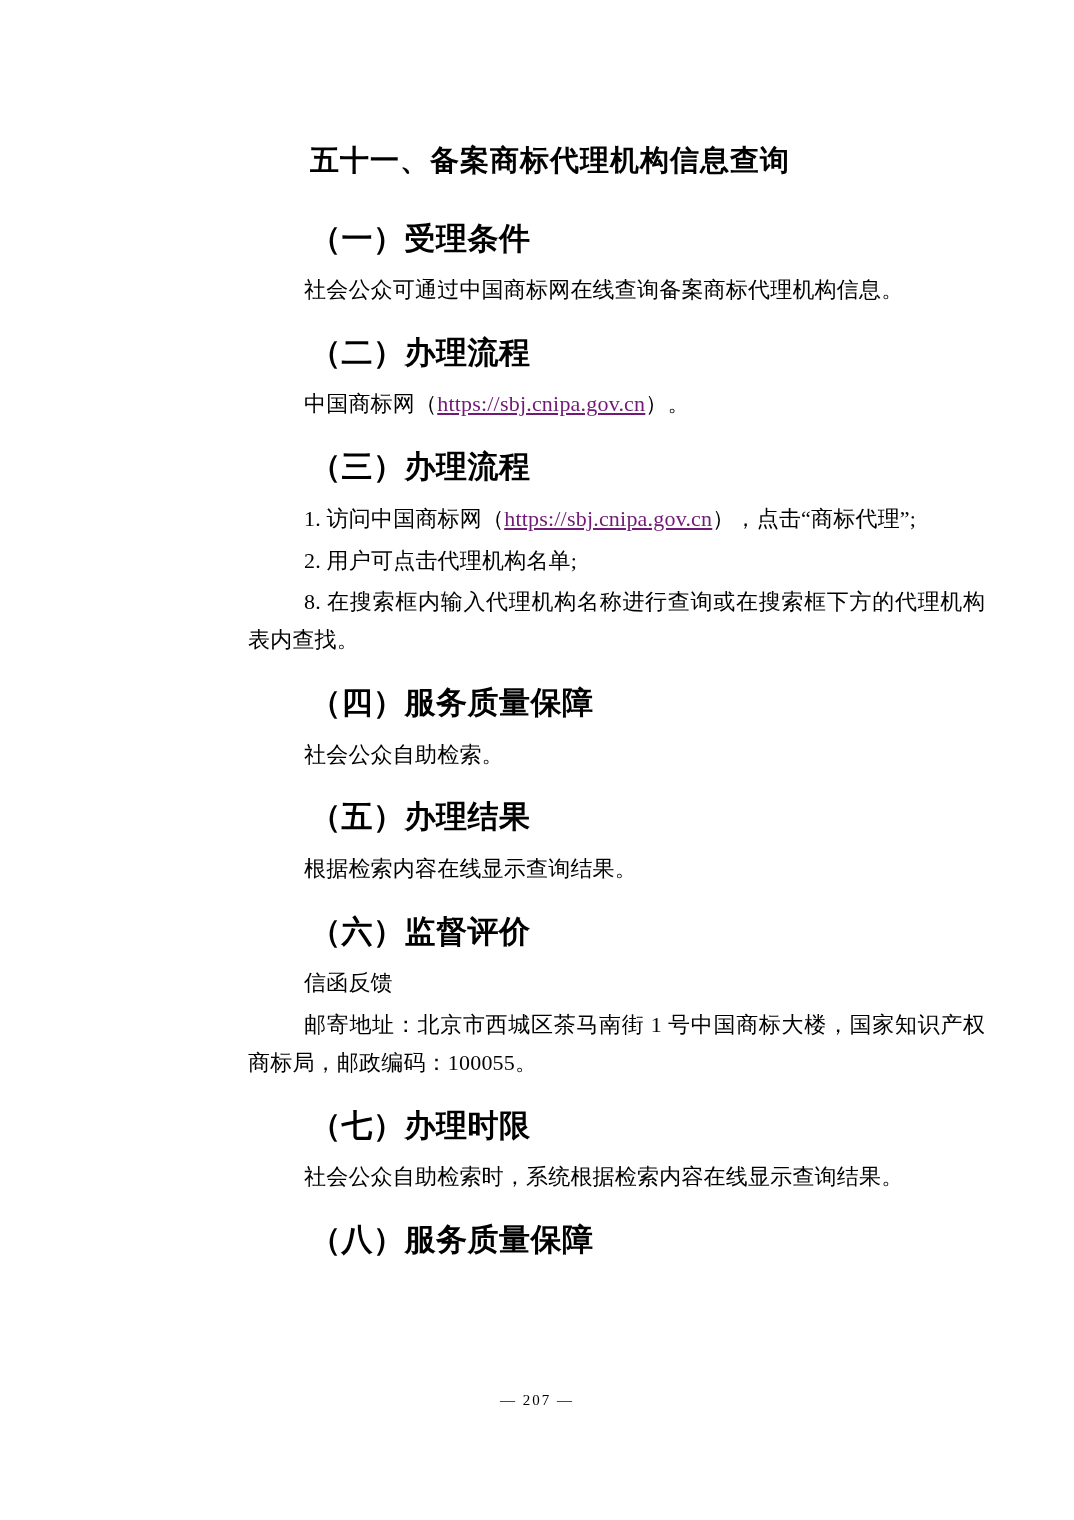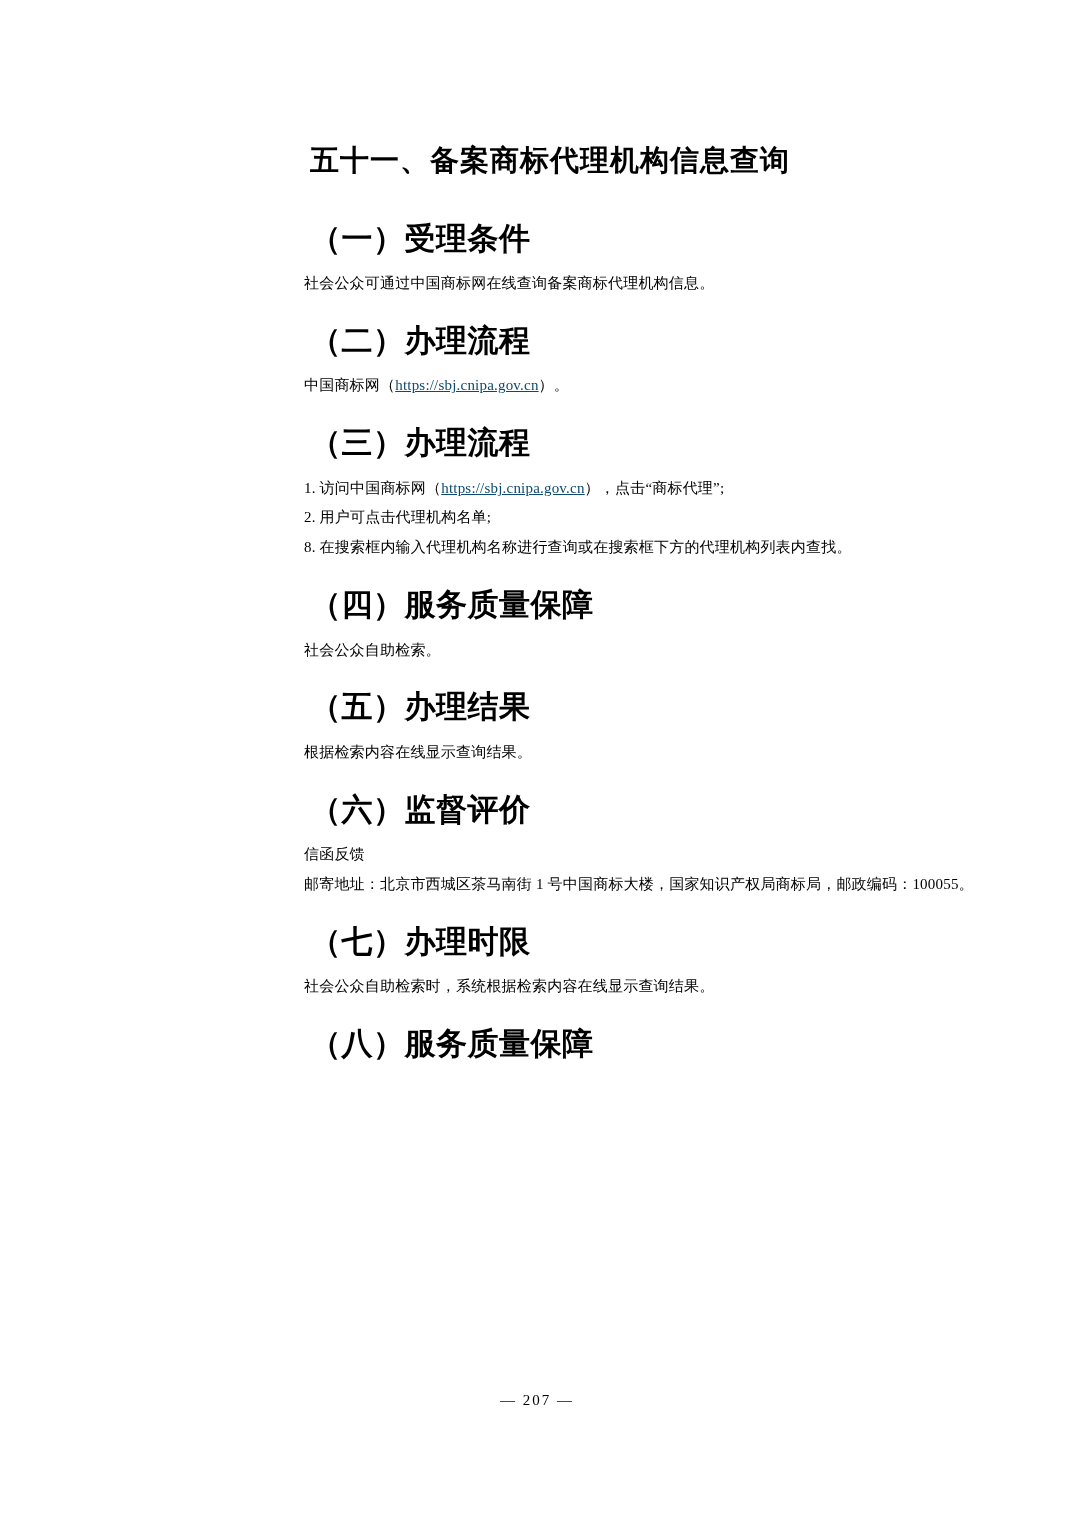--- a/index.html
+++ b/index.html
@@ -36,37 +36,37 @@
   h2.section-title {
     font-family: "DejaVu Serif", "Liberation Serif", serif;
     font-size: 31px;
     font-weight: bold;
     margin: 0 0 10px 0;
     padding-left: 62px;
     line-height: 1.5;
     letter-spacing: 0.5px;
   }
   p.para {
-    font-size: 15px;
+    font-size: 22px;
     line-height: 1.72;
     margin: 0 0 20px 0;
     text-align: justify;
     text-justify: inter-ideograph;
     letter-spacing: 0.2px;
   }
   p.indent {
     text-indent: 56px;
   }
   p.flow {
     margin: 0 0 4px 0;
     text-indent: 56px;
     text-align: justify;
   }
   a.link {
-    color: #0c4a6e;
+    color: #701a75;
     text-decoration: underline;
   }
   .footer {
     position: absolute;
     left: 0;
     right: 0;
     top: 1392px;
     text-align: center;
     font-family: "Liberation Serif", serif;
     font-size: 15px;

